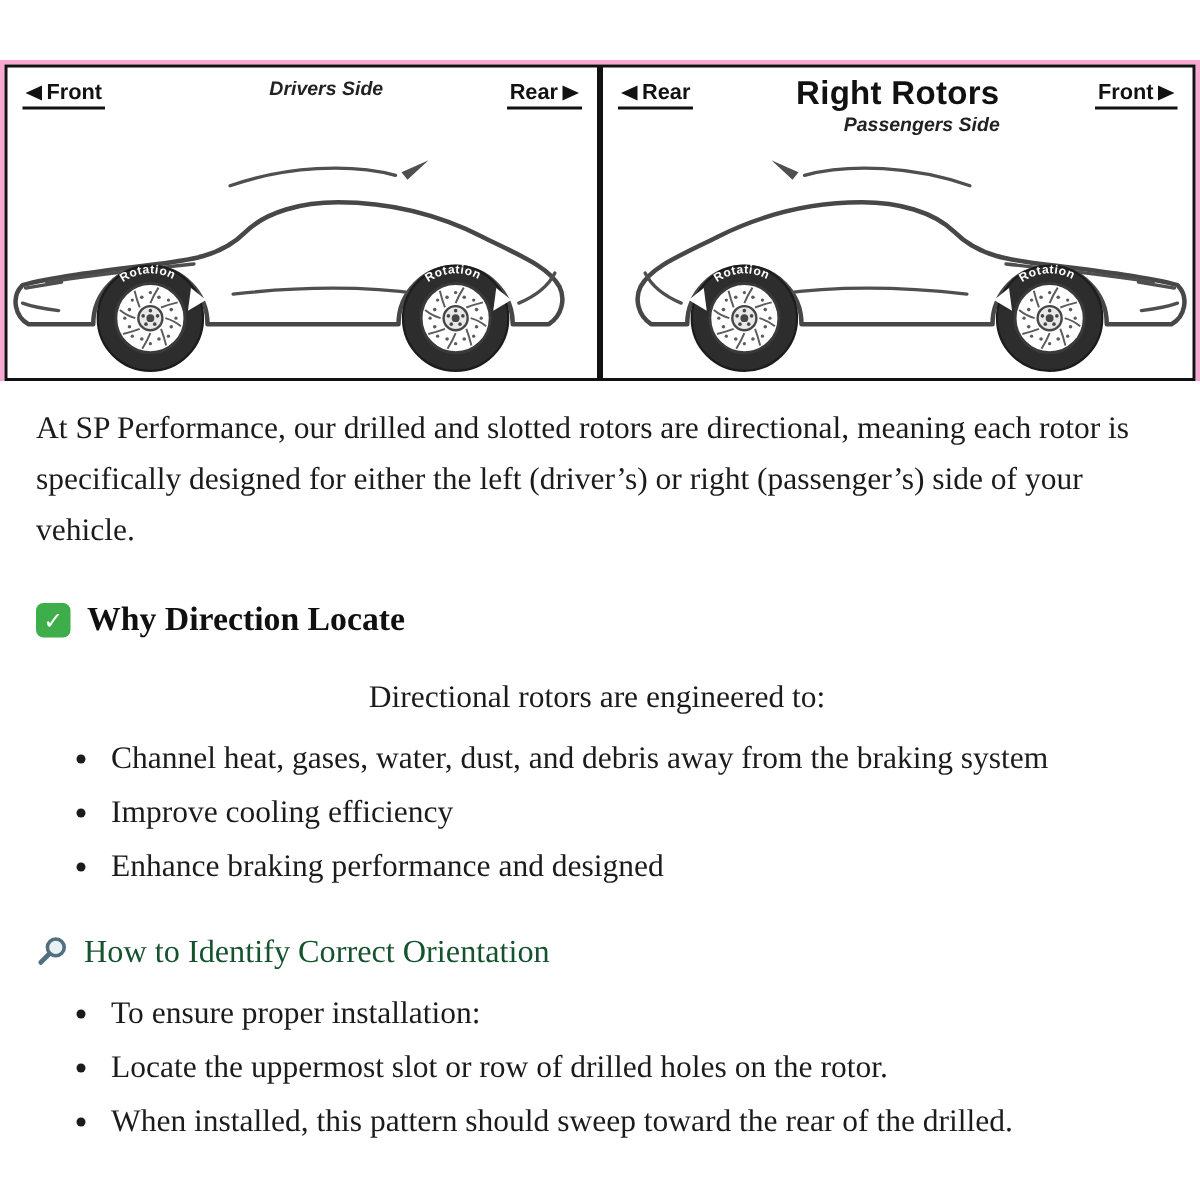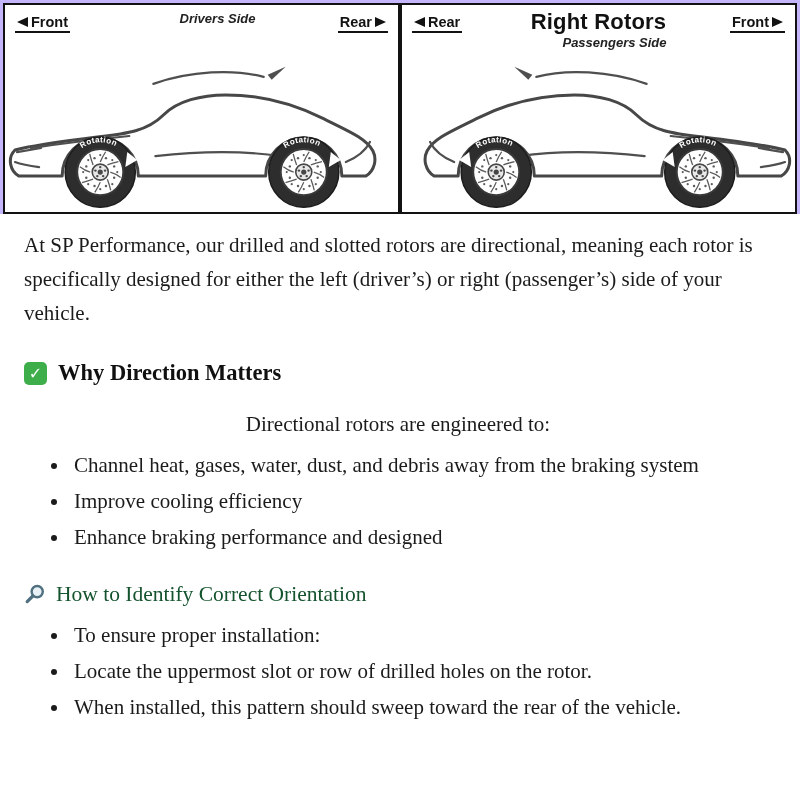--- a/index.html
+++ b/index.html
@@ -1,21 +1,21 @@
 <!DOCTYPE html>
 <html><head>
 <meta charset="utf-8">
 <style>
   html,body{margin:0;padding:0;}
   body{
     width:800px;height:800px;overflow:hidden;background:#ffffff;
     color:#1b1b1b;font-family:"Liberation Serif", serif;
   }
   
-  .diagram{display:flex;padding:3px 3px 0 3px;background:#c4b5fd;}
+  .diagram{display:flex;padding:3px 3px 0 3px;background:#f9a8d4;margin-top:40px;}
   .panel{flex:1;border:2.5px solid #121212;background:#fff;position:relative;min-width:0;}
   .panel-header{position:relative;height:46px;padding-top:5px;}
   .panel-titles{text-align:center;font-family:"Liberation Sans",sans-serif;color:#111;}
   .panel-title{font-size:22px;font-weight:bold;letter-spacing:.2px;line-height:1.1;}
   .panel-subtitle{font-size:13px;font-weight:bold;font-style:italic;margin-top:1px;color:#222;padding-left:32px;}
   .dir-marker{
     position:absolute;top:9px;display:inline-flex;align-items:center;gap:3px;
     font-family:"Liberation Sans",sans-serif;font-weight:bold;font-size:14.5px;color:#121212;
     border-bottom:2.5px solid #121212;padding:0 2px 1px 2px;
   }
@@ -169,21 +169,21 @@
       </g>
     </svg>
   </div>
 </div>
 
 <div class="content">
   <p class="intro">At SP Performance, our drilled and slotted rotors are directional, meaning each rotor is specifically designed for either the left (driver’s) or right (passenger’s) side of your vehicle.</p>
 
   <h2 class="sec">
     <span class="check-icon"></span>
-    <span>Why Direction Matters</span>
+    <span>Why Direction Locate</span>
   </h2>
 
   <p class="lead">Directional rotors are engineered to:</p>
 
   <ul class="blist">
     <li>Channel heat, gases, water, dust, and debris away from the braking system</li>
     <li>Improve cooling efficiency</li>
     <li>Enhance braking performance and designed</li>
   </ul>
 
@@ -193,15 +193,15 @@
         <circle cx="13.2" cy="8.6" r="5.6" fill="#e8f1f5" stroke="#50707f" stroke-width="2.4"></circle>
         <line x1="8.8" y1="13" x2="3.2" y2="18.6" stroke="#50707f" stroke-width="3.2" stroke-linecap="round"></line>
       </svg>
     </span>
     <span>How to Identify Correct Orientation</span>
   </h3>
 
   <ul class="blist">
     <li>To ensure proper installation:</li>
     <li>Locate the uppermost slot or row of drilled holes on the rotor.</li>
-    <li>When installed, this pattern should sweep toward the rear of the vehicle.</li>
+    <li>When installed, this pattern should sweep toward the rear of the drilled.</li>
   </ul>
 </div>
 
 </body></html>

